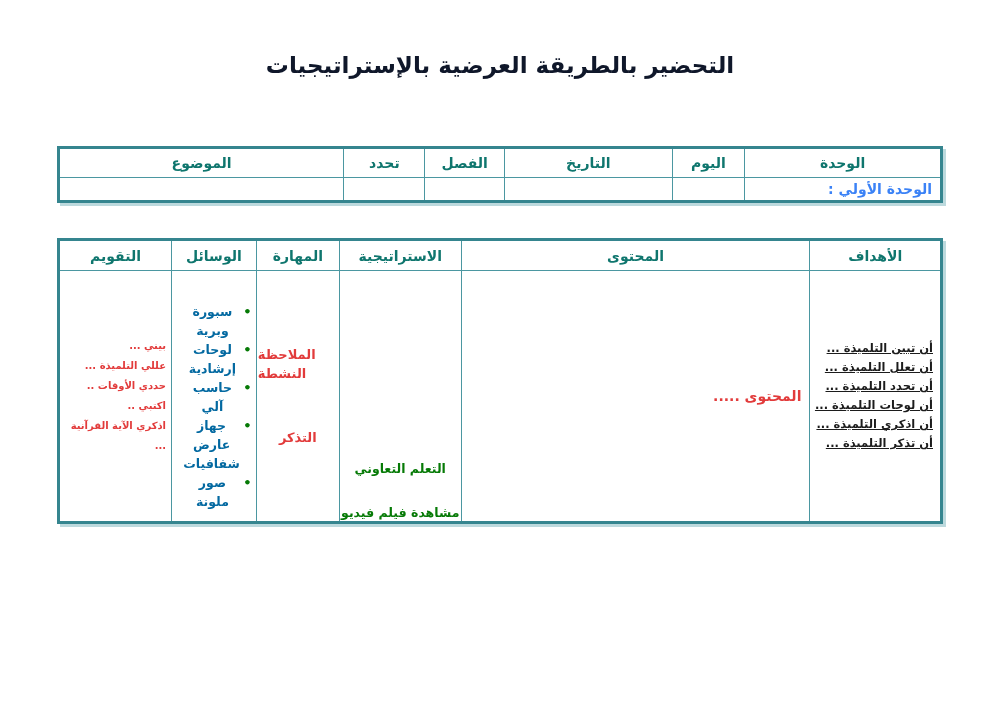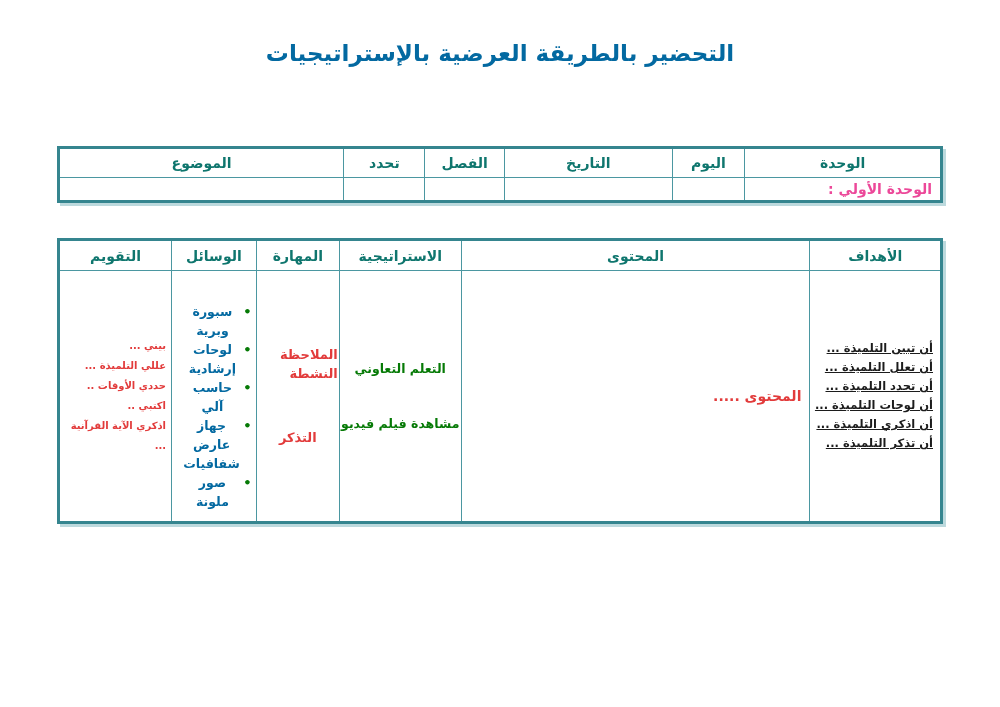--- a/index.html
+++ b/index.html
@@ -1,63 +1,63 @@
 <!DOCTYPE html>
 <html lang="ar"><head>
 <meta charset="utf-8">
 <style>
   html,body { margin:0; padding:0; background:#ffffff; }
   .page {
     position:relative; width:1000px; height:707px; background:#ffffff;
     font-family:"DejaVu Sans", sans-serif; font-weight:bold; overflow:hidden;
   }
   .title {
-    position:absolute; top:40px; left:0; right:0; margin:0;
-    text-align:center; color:#0369a1; font-size:23px; font-weight:bold;
+    position:absolute; top:52px; left:0; right:0; margin:0;
+    text-align:center; color:#0f172a; font-size:23px; font-weight:bold;
     white-space:nowrap;
   }
   table {
     position:absolute; border-collapse:collapse; table-layout:fixed;
     background:#ffffff;
   }
   .t1, .t2 {
     left:57px; width:886px;
     border:3px solid #35858F;
     box-shadow:3px 3px 0 0 #bcd9dd;
   }
   .t1 { top:146px; }
   .t2 { top:238px; }
   .t1 td, .t2 td { border:1px solid #4b97a1; overflow:hidden; }
   .hdr td {
     text-align:center; color:#0f766e; font-size:14px; white-space:nowrap;
   }
   .t1 .hdr td { height:26px; }
   .t1 .vals td { height:20px; }
   .unit-val {
-    text-align:right; padding:0 8px 0 2px; color:#ec4899; font-size:14px;
+    text-align:right; padding:0 8px 0 2px; color:#3b82f6; font-size:14px;
     white-space:nowrap;
   }
   .t2 .hdr td { height:27px; }
   .t2 .bodyrow td { height:248px; vertical-align:middle; }
 
   .obj-cell { text-align:right; padding:0 7px 0 2px; color:#1c1c1c; }
   .obj-line { font-size:11.5px; line-height:19px; white-space:nowrap;text-decoration:underline; }
 
   .content-cell { text-align:right; padding:0 8px 0 2px; color:#E23B3B;
     font-size:14px; white-space:nowrap; }
 
   .vflex {
     display:flex; flex-direction:column; justify-content:center;
     align-items:center; height:248px;
   }
-  .strat-cell .vflex { gap:40px; }
+  .strat-cell .vflex { gap:29px;justify-content:flex-end; }
   .strat-item { color:#067A06; font-size:12.5px; text-align:center;
     white-space:nowrap; }
   .skill-cell .vflex { gap:45px; }
-  .skill-item { color:#E23B3B; font-size:13px; text-align:right;
+  .skill-item { color:#E23B3B; font-size:13px; text-align:left;
     line-height:19px; }
 
   .tools-cell { vertical-align:top !important; }
   .tools-list { list-style:none; margin:30px 0 0 0; padding:0; }
   .tools-list li { display:flex; align-items:flex-start; margin:0; }
   .bullet { flex:0 0 15px; text-align:center; color:#067A06; font-size:13px;
     line-height:19px; }
   .tool-text { flex:1; text-align:center; color:#0369a1; font-size:12.5px;
     line-height:19px; padding-left:12px; }
 

